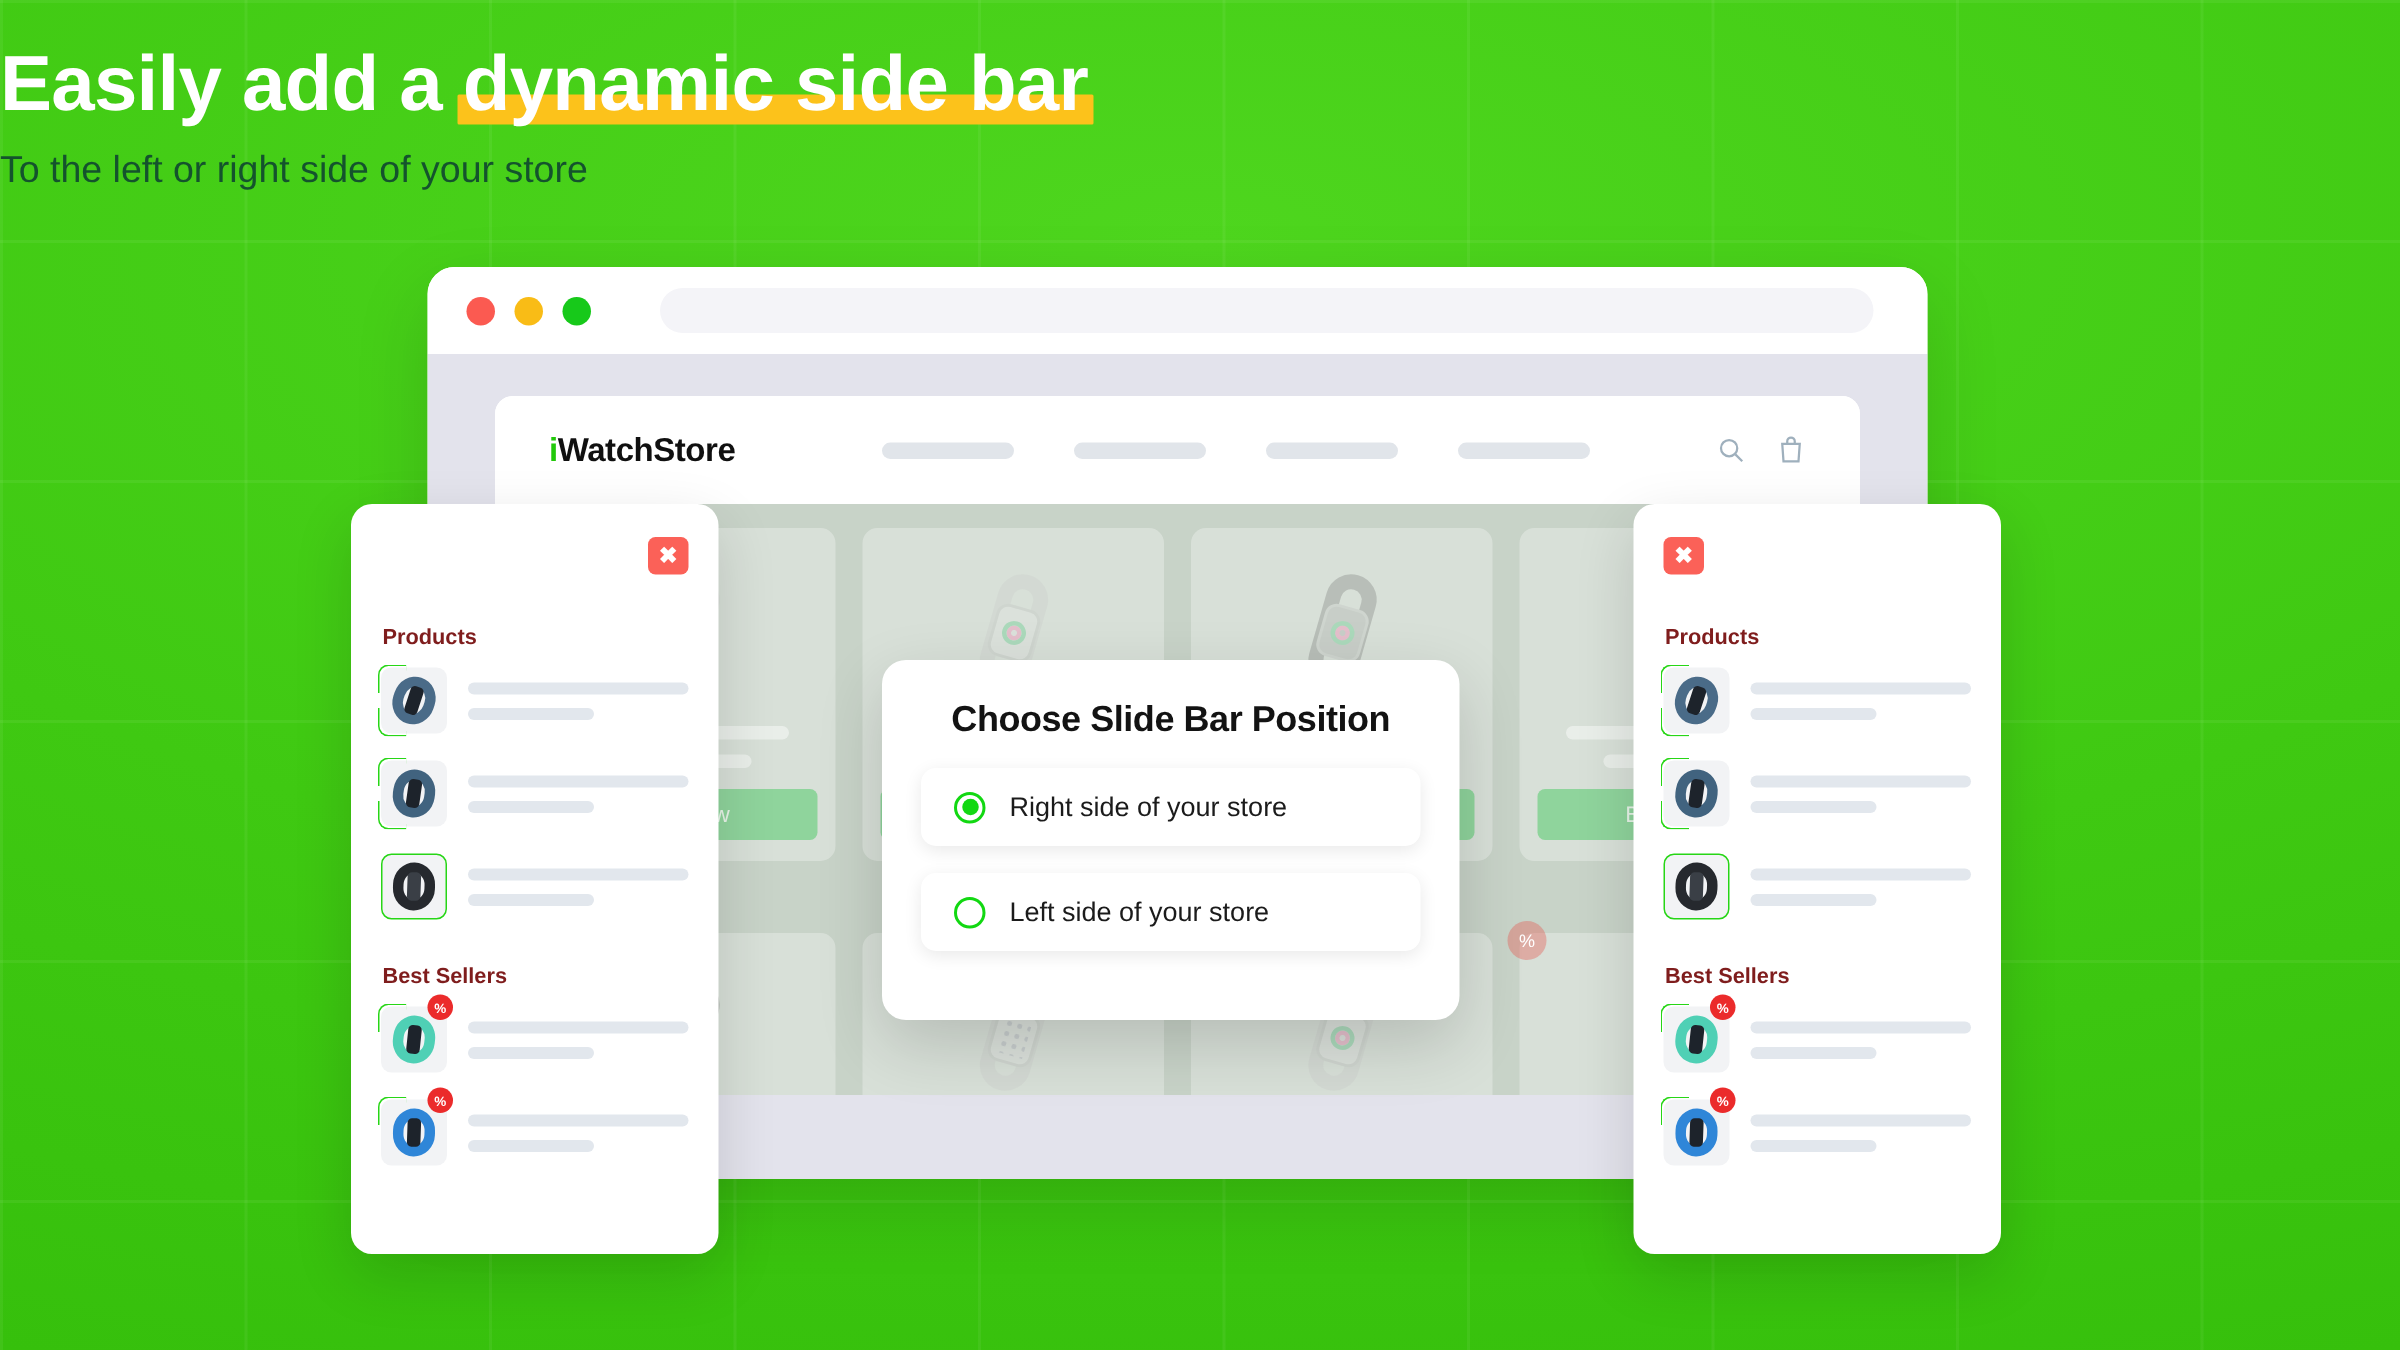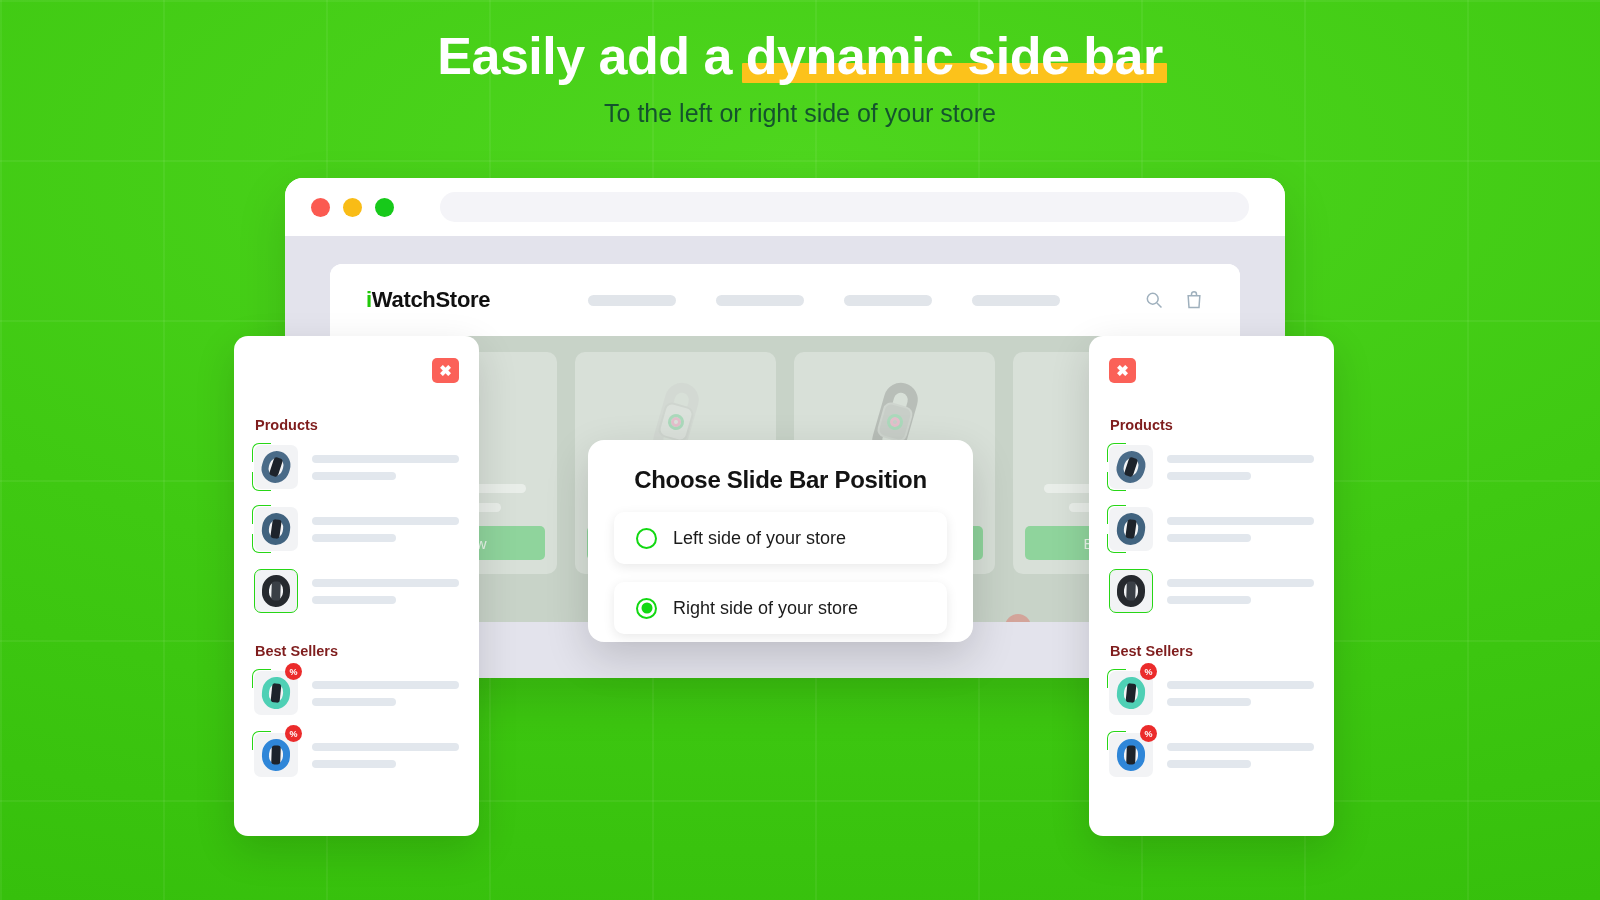--- a/index.html
+++ b/index.html
@@ -15,39 +15,39 @@
     position:absolute; inset:0;
     background:
       linear-gradient(to bottom, rgba(255,255,255,0.055) 0 2px, transparent 2px) 0 0/100% 160px,
       linear-gradient(to right,  rgba(255,255,255,0.055) 0 2px, transparent 2px) 0 0/163px 100%,
       radial-gradient(120% 90% at 50% 18%, #4ed61e 0%, #3fc912 55%, #36c00c 100%);
   }
 
   
   #headline{
     position:absolute; left:0; right:0; top:28px;
-    text-align:center; z-index:30;
+    z-index:30;
   }
   .h1{
     font-size:52px; font-weight:bold; color:#ffffff;
     letter-spacing:-0.5px; line-height:1.1;
     display:inline-block; white-space:nowrap;
   }
   .hl-wrap{ position:relative; display:inline-block; }
   .hl-wrap .mark{
     position:absolute; left:-4px; right:-4px; bottom:2px; height:20px;
     background:#fcc21b; border-radius:1px; z-index:-1;
   }
   .sub{
     margin-top:14px; font-size:25px; color:#14532d; font-weight:400;
   }
 
   
   #browser{
-    position:absolute; left:285px; top:178px; width:1000px; height:500px;
+    position:absolute; left:285px; top:178px; width:1000px; height:608px;
     background:#ffffff;
     border-radius:18px 18px 0 0;
     box-shadow:0 18px 50px rgba(0,0,0,0.13);
     overflow:hidden; z-index:10;
   }
   #chrome-bar{
     height:58px; background:#ffffff; display:flex; align-items:center;
     padding:0 26px; gap:18px;
   }
   .dots{ display:flex; gap:13px; }
@@ -128,21 +128,21 @@
     position:absolute; left:-8px; top:-8px; width:26px; height:26px; border-radius:50%;
     background:rgba(229,88,78,0.38); color:#fff; font-size:12px;
     display:flex; align-items:center; justify-content:center;
   }
   #store-foot{
     position:absolute; left:0; right:0; bottom:0; height:56px; background:#e3e3ec;
   }
 
   
   #modal{
-    position:absolute; left:588px; top:440px; width:385px; height:202px;
+    position:absolute; left:588px; top:440px; width:385px; height:240px;
     background:#ffffff; border-radius:16px; z-index:40;
     box-shadow:0 16px 44px rgba(0,0,0,0.16);
     padding:26px 26px 0 26px;
   }
   #modal h2{
     font-size:24px; font-weight:bold; color:#131313; text-align:center;
     letter-spacing:-0.3px; margin-bottom:18px;
   }
   .opt{
     height:52px; background:#ffffff; border-radius:10px;
@@ -380,27 +380,27 @@
 
       <div id="store-foot"></div>
     </div>
   </div>
 </div>
 
 <div id="modal">
   <h2>Choose Slide Bar Position</h2>
 
   <div class="opt">
+    <span class="radio on"></span>
+    <span>Right side of your store</span>
+  </div>
+
+  <div class="opt">
     <span class="radio"></span>
     <span>Left side of your store</span>
-  </div>
-
-  <div class="opt">
-    <span class="radio on"></span>
-    <span>Right side of your store</span>
   </div>
 </div>
 
 <div class="panel" id="panel-left">
   <div class="closerow">
     <div class="panel-close">✖</div>
   </div>
 
   <h3>Products</h3>
   <div class="plist">

